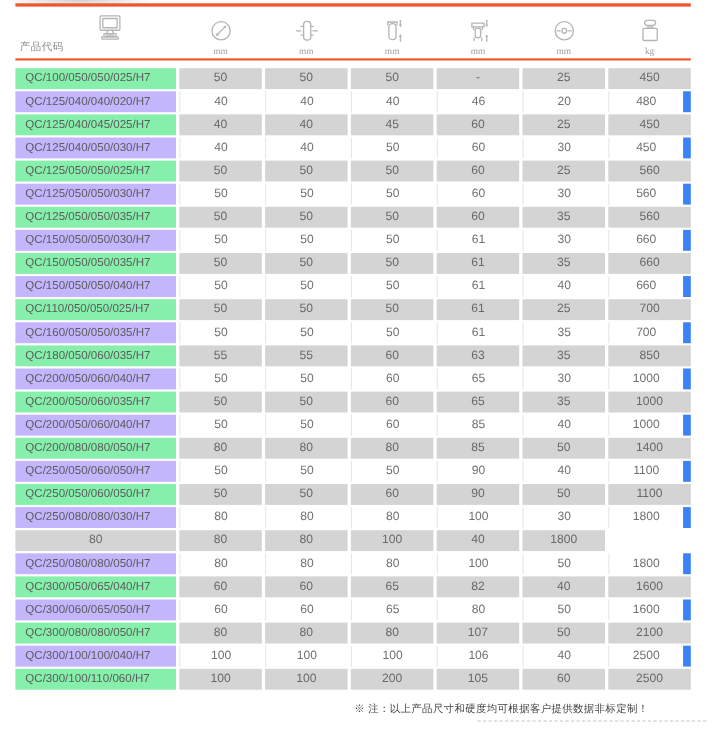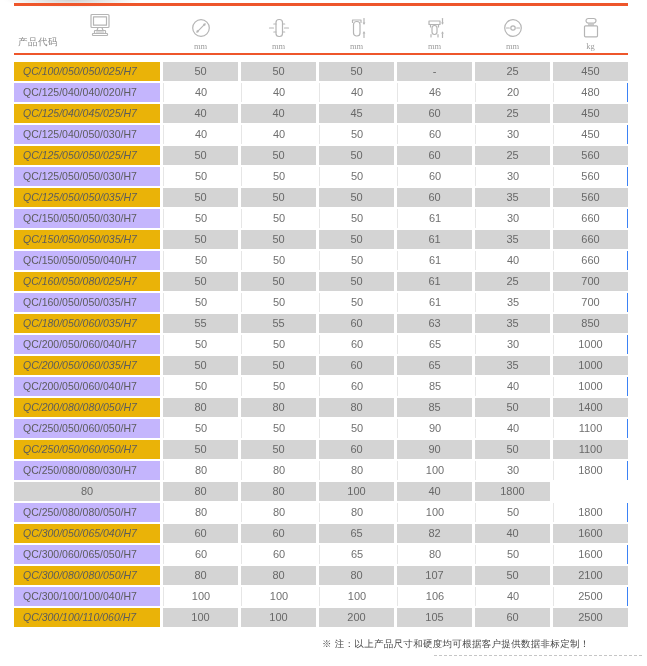--- a/index.html
+++ b/index.html
@@ -29,23 +29,23 @@
   .hcell svg{display:block;}
   .code-h{position:relative;}
   .monitor-wrap{position:absolute;top:6px;left:72px;}
   .code-label{position:absolute;bottom:4px;left:4px;font-size:9.5px;color:#8a8a8a;letter-spacing:.5px;}
   .tbody{position:absolute;top:62px;left:14px;width:614px;}
   .row{height:19px;margin-bottom:2px;}
   .cell{height:19px;line-height:19px;font-size:11px;color:var(--txt);overflow:hidden;white-space:nowrap;}
   .cell.code{padding-left:9px;font-size:10.5px;color:#5c5c5c;}
   .cell.num{text-align:center;}
   .row.gray .num{background:var(--gray-cell);color:#686868;}
-  .row.gray .code{background:#eab308;font-style:italic;}
+  .row.gray .code{background:#86efac;}
   .row.white .num{background:#fff;border-left:1px solid #e6e6e6;}
-  .row.white .num:last-child{border-right:1px solid #3b82f6;}
+  .row.white .num:last-child{border-right:7px solid #3b82f6;}
   .row.white .code{background:#c4b5fd;}
   .footnote-wrap{position:absolute;right:5px;top:638px;width:320px;}
   .footnote-text{font-size:9.5px;color:#454545;letter-spacing:.3px;}
   .footnote-dash{margin-top:4px;margin-left:auto;width:208px;border-top:1.5px dashed #c6c6c6;height:0;}
   .icon-stroke{stroke:var(--icon);fill:none;stroke-width:1.2;stroke-linecap:round;stroke-linejoin:round;}
   .icon-fill{fill:var(--icon);stroke:none;}
 </style>
 </head>
 <body>
 
@@ -228,21 +228,21 @@
     <div class="row grid white">
       <div class="cell code">QC/150/050/050/040/H7</div>
       <div class="cell num">50</div>
       <div class="cell num">50</div>
       <div class="cell num">50</div>
       <div class="cell num">61</div>
       <div class="cell num">40</div>
       <div class="cell num">660</div>
     </div>
     <div class="row grid gray">
-      <div class="cell code">QC/160/050/080/025/H7</div>
+      <div class="cell code">QC/110/050/050/025/H7</div>
       <div class="cell num">50</div>
       <div class="cell num">50</div>
       <div class="cell num">50</div>
       <div class="cell num">61</div>
       <div class="cell num">25</div>
       <div class="cell num">700</div>
     </div>
     <div class="row grid white">
       <div class="cell code">QC/160/050/050/035/H7</div>
       <div class="cell num">50</div>

